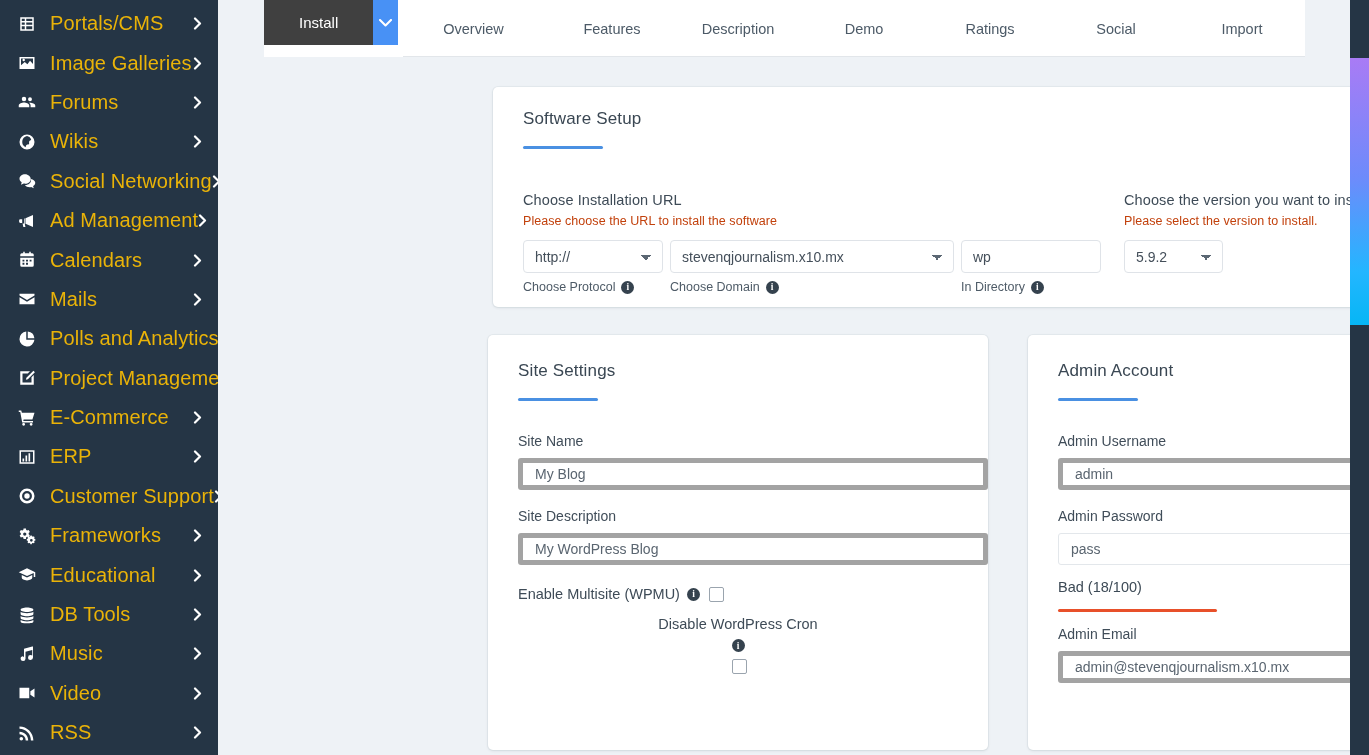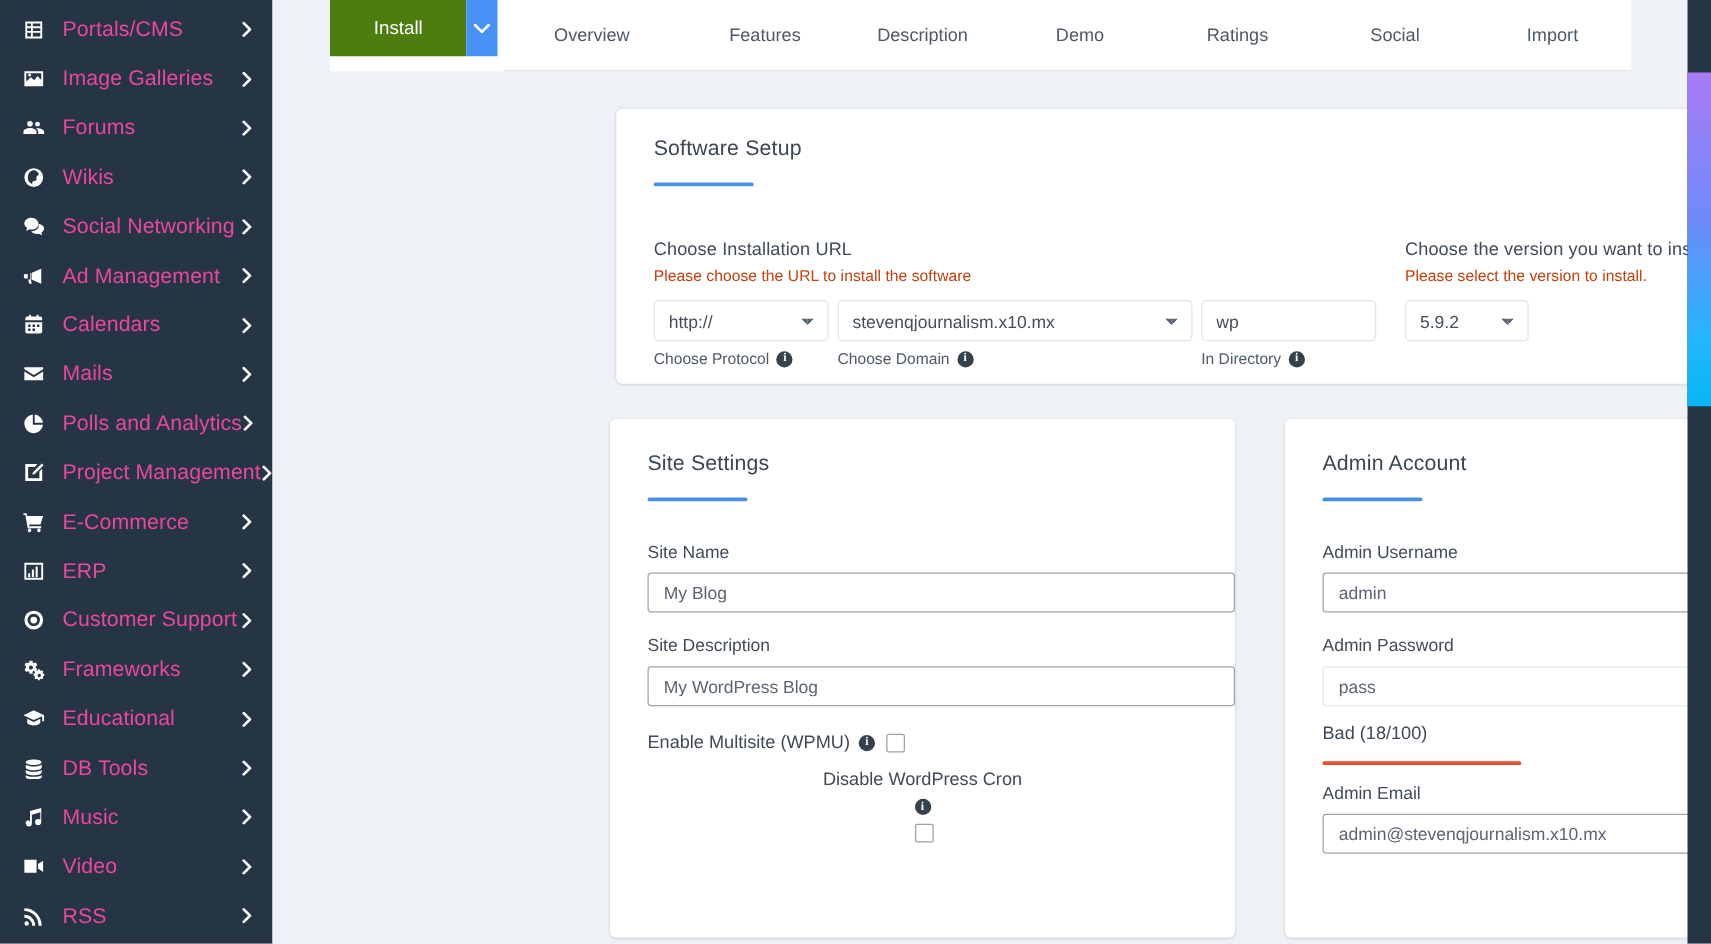--- a/index.html
+++ b/index.html
@@ -27,22 +27,22 @@
     position: relative;
   }
   .nav-ico {
     width: 22px; height: 20px; flex: 0 0 22px;
     margin-right: 12px;
     display: flex; align-items: center; justify-content: center;
     color: #ffffff;
   }
   .nav-ico svg { display: block; }
   .nav-label {
-    font-size: 17px; letter-spacing: .1px;
-    white-space: nowrap; color: #ec4899;
+    font-size: 20px; letter-spacing: .1px;
+    white-space: nowrap; color: #eab308;
   }
   .nav-chev {
     margin-left: auto; color: #ffffff;
     font-size: 13px; font-weight: bold; line-height: 1;
     display: flex; align-items: center;
   }
   .nav-chev svg { display: block; }
 
   
   .main {
@@ -58,21 +58,21 @@
     background: #ffffff;
     display: flex; align-items: flex-start;
   }
   .tabbar::after {
     content: ""; position: absolute;
     left: 139px; right: 0; bottom: 0; height: 1px;
     background: #e2e6ea;
   }
   .install-btn {
     width: 128px; height: 45px;
-    background: #4d7c0f;
+    background: #404040;
     color: #fff;
     display: flex; align-items: center; justify-content: center;
     font-size: 15px; cursor: pointer;
     position: relative; z-index: 2;
   }
   .install-caret {
     width: 29px; height: 45px;
     background: #4891f5;
     display: flex; align-items: center; justify-content: center;
     cursor: pointer; position: relative; z-index: 2;
@@ -156,21 +156,21 @@
     position: absolute; left: 270px; top: 335px;
     width: 500px; height: 415px;
     padding: 26px 30px 0 15px;
   }
   .site-inner { padding-left: 15px; }
   .inp-label {
     font-size: 14px; color: #404d59; margin-bottom: 9px; display: block;
   }
   .wide-input {
     width: 470px; height: 32px;
-    border: 1px solid #a3a3a3; border-radius: 3px;
+    border: 5px solid #a3a3a3; border-radius: 3px;
     padding: 0 12px; font-family: inherit; font-size: 14px;
     color: #5a6570; background: #fff; outline: none;
   }
   .check-row {
     display: flex; align-items: center; gap: 7px;
     margin-top: 0;
   }
   .check-row .lbl { font-size: 14.5px; color: #3e4b57; }
   .cbx {
     width: 15px; height: 15px;

